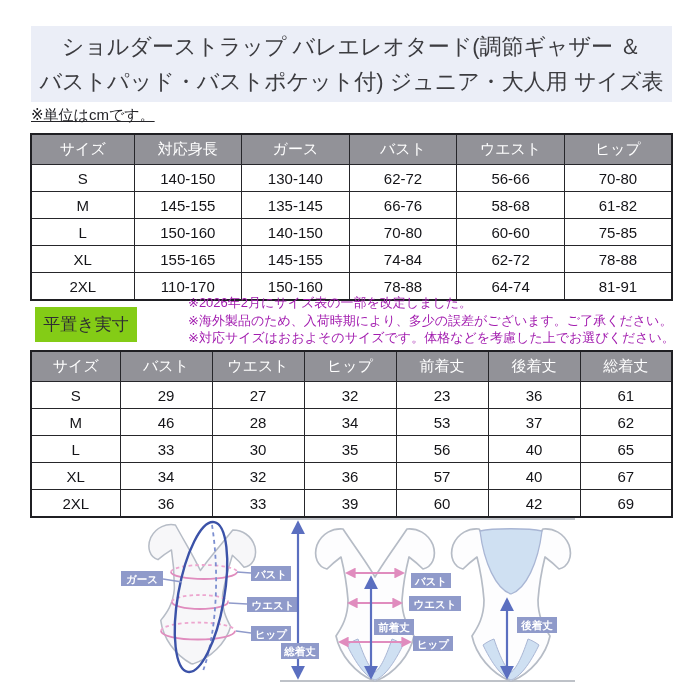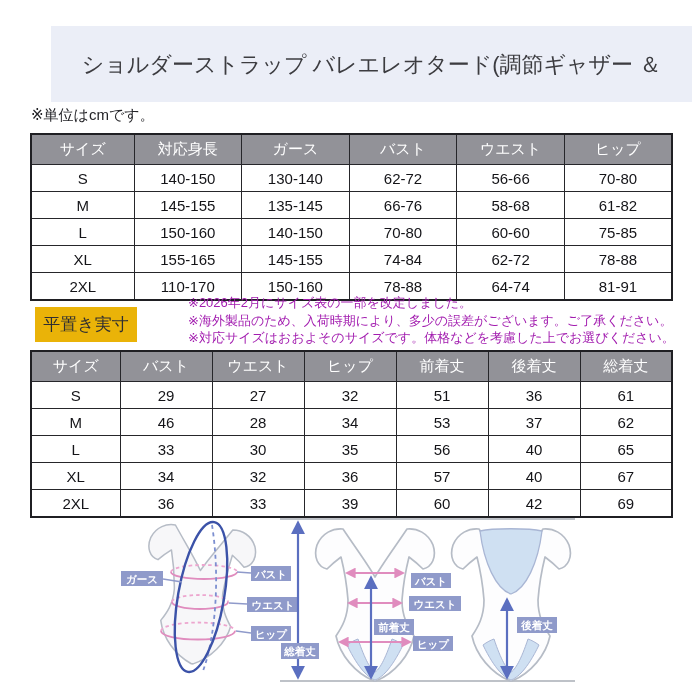--- a/index.html
+++ b/index.html
@@ -6,51 +6,52 @@
   body{
     width:700px;height:700px;position:relative;background:#ffffff;
     font-family:"Liberation Sans","DejaVu Sans",sans-serif;
     color:#1c1c1f;overflow:hidden;
   }
   .abs{position:absolute;}
   .title-box{
     left:31px;top:26px;width:641px;height:76px;
     background:#ebeef7;color:#3c3c40;
     font-size:22px;line-height:35px;text-align:center;
-    display:flex;flex-direction:column;justify-content:center;margin-left:20px;
-  }
-  .unit-note{left:31px;top:106px;font-size:15px;color:#242428;}
+    display:flex;flex-direction:column;justify-content:center;
+  }
+  .unit-note{left:31px;top:106px;font-size:15px;color:#242428;text-decoration:underline;}
   table{
     border-collapse:collapse;table-layout:fixed;width:643px;
     font-size:15px;color:#141418;background:#fff;
     border:2px solid #1f1f23;
   }
   th{
     background:#929298;color:#ffffff;font-weight:normal;
     border:1.6px solid #26262a;height:27px;font-size:15px;
   }
   td{
     border:1.6px solid #26262a;height:24px;text-align:center;
   }
   #table1{left:30px;top:133px;}
   #table2{left:30px;top:350px;}
   .notes{left:188px;top:294px;font-size:13px;line-height:17.5px;color:#a21caf;white-space:nowrap;}
   .flat-label{
     left:35px;top:307px;width:102px;height:35px;
-    background:#eab308;color:#2e2e32;font-size:17px;
+    background:#84cc16;color:#2e2e32;font-size:17px;
     text-align:center;line-height:35px;
   }
   svg text{font-family:"Liberation Sans","DejaVu Sans",sans-serif;}
   .diag-label{font-size:10.5px;font-weight:bold;fill:#ffffff;text-anchor:middle;}
 </style>
 </head>
 <body>
 
 <div class="abs title-box">
   <div>ショルダーストラップ バレエレオタード(調節ギャザー ＆</div>
+  <div>バストパッド・バストポケット付) ジュニア・大人用 サイズ表</div>
 </div>
 
 <div class="abs unit-note">※単位はcmです。</div>
 
 <table id="table1" class="abs">
   <colgroup>
       <col style="width:103px">
       <col>
       <col>
       <col>
@@ -139,21 +140,21 @@
         <th>後着丈</th>
         <th>総着丈</th>
       </tr>
     </thead>
   <tbody>
       <tr>
         <td>S</td>
         <td>29</td>
         <td>27</td>
         <td>32</td>
-        <td>51</td>
+        <td>23</td>
         <td>36</td>
         <td>61</td>
       </tr>
       <tr>
         <td>M</td>
         <td>46</td>
         <td>28</td>
         <td>34</td>
         <td>53</td>
         <td>37</td>

